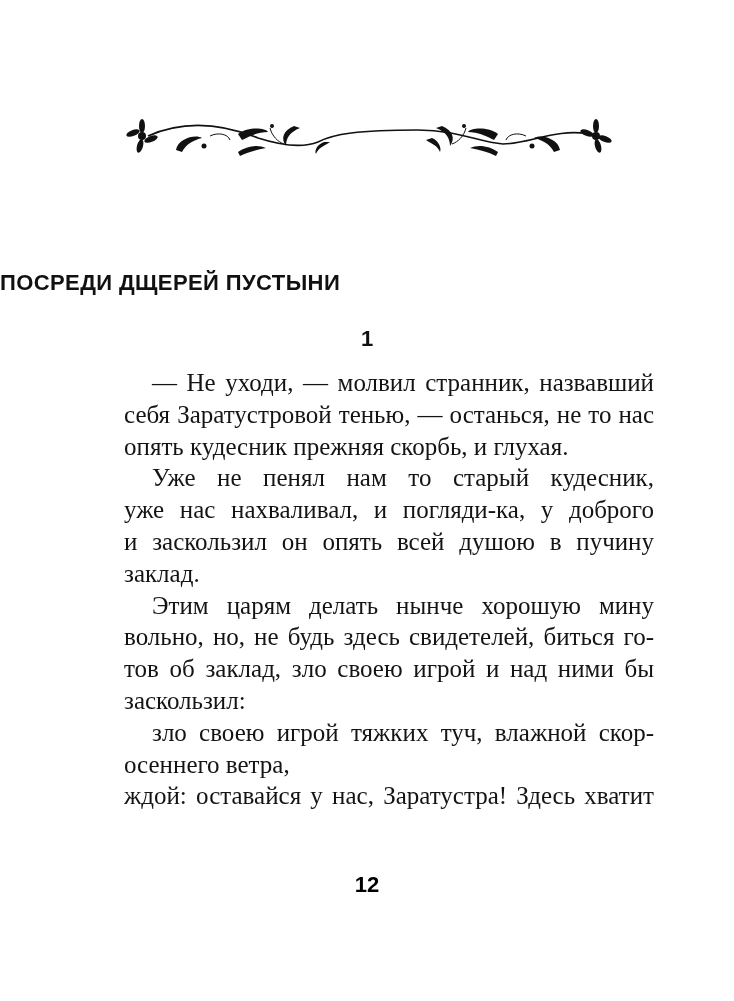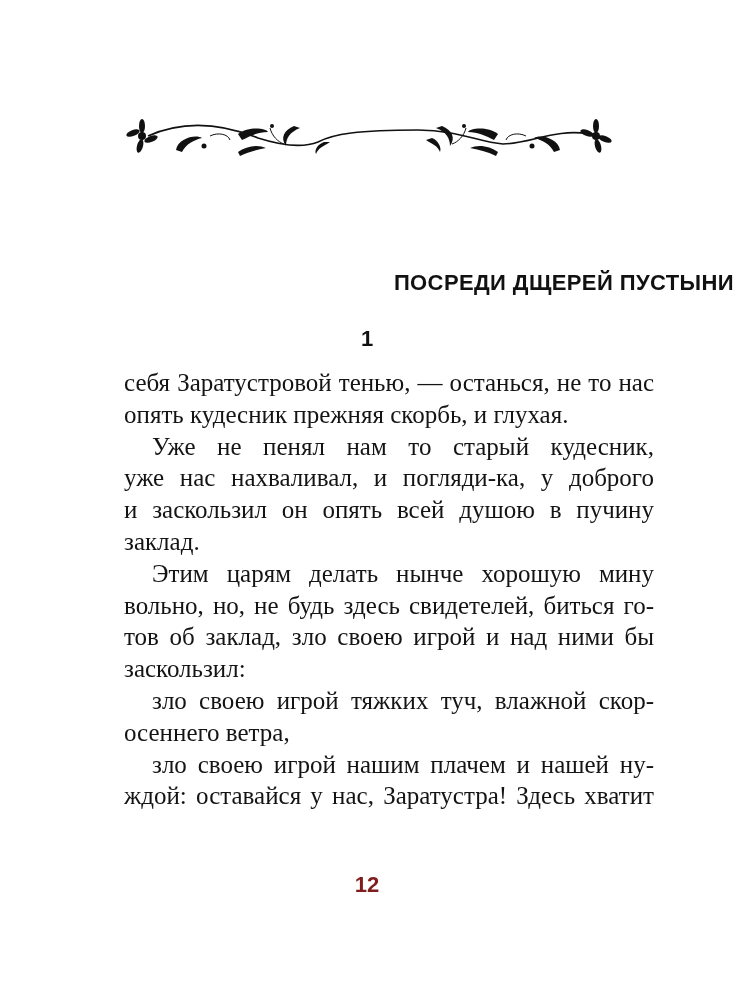--- a/index.html
+++ b/index.html
@@ -2,38 +2,38 @@
 <html><head>
 <meta charset="utf-8">
 <style>
   html, body { margin: 0; padding: 0; }
   body {
     width: 734px; height: 1001px; background: #ffffff; position: relative; overflow: hidden;
     color: #141414;
   }
   .ornament { position: absolute; left: 118px; top: 108px; width: 500px; height: 60px; }
   .title {
-    position: absolute; left: 0; width: 734px; top: 270px; text-align: right;
+    position: absolute; left: 0; width: 734px; top: 270px; text-align: left;
     font-family: "Liberation Sans", sans-serif; font-weight: bold; font-size: 22px; letter-spacing: 0.4px;
     color: #111;
   }
   .chapter {
     position: absolute; left: 0; width: 734px; top: 326px; text-align: center;
     font-family: "Liberation Sans", sans-serif; font-weight: bold; font-size: 22px; color: #111;
   }
   .body-text {
     position: absolute; left: 124px; width: 530px; top: 367px;
     font-family: "Liberation Serif", serif; font-size: 25px; line-height: 31.8px;
   }
   .line { display: block; white-space: nowrap; text-align: justify; text-align-last: justify; height: 31.8px; }
   .line.last { text-align-last: left; }
   .line.indent { padding-left: 28px; }
   .page-number {
     position: absolute; left: 0; width: 734px; top: 872px; text-align: center;
-    font-family: "Liberation Sans", sans-serif; font-weight: bold; font-size: 22px; color: #7f1d1d;
+    font-family: "Liberation Sans", sans-serif; font-weight: bold; font-size: 22px; color: #000000;
   }
 </style>
 </head>
 <body>
 
 <svg class="ornament" viewBox="0 0 500 60" xmlns="http://www.w3.org/2000/svg">
   <g fill="#111" stroke="#111">
 
     <path d="M30 28 C 70 10, 110 18, 140 30 C 165 38, 185 40, 200 34 C 215 26, 240 22, 300 22 C 340 22, 360 34, 385 36 C 410 36, 440 20, 470 26" fill="none" stroke-width="1.6"></path>
 
@@ -72,29 +72,29 @@
     <circle cx="346" cy="18" r="2" stroke="none"></circle>
     <path d="M324 18 C 334 22, 338 30, 332 38 C 332 30, 328 24, 318 20 Z" stroke="none"></path>
     <path d="M314 30 C 320 32, 324 40, 322 44 C 320 38, 314 36, 308 32 Z" stroke="none"></path>
   </g>
 </svg>
 
 <div class="title">ПОСРЕДИ ДЩЕРЕЙ ПУСТЫНИ</div>
 <div class="chapter">1</div>
 
 <div class="body-text" id="body-text">
+    <span class="line indent">— Не уходи, — молвил странник, назвавший</span>
     <span class="line">себя Заратустровой тенью, — останься, не то нас</span>
     <span class="line last">опять кудесник прежняя скорбь, и глухая.</span>
     <span class="line indent">Уже не пенял нам то старый кудесник,</span>
     <span class="line">уже нас нахваливал, и погляди-ка, у доброго</span>
     <span class="line">и заскользил он опять всей душою в пучину</span>
     <span class="line last">заклад.</span>
     <span class="line indent">Этим царям делать нынче хорошую мину</span>
     <span class="line">вольно, но, не будь здесь свидетелей, биться го-</span>
     <span class="line">тов об заклад, зло своею игрой и над ними бы</span>
     <span class="line last">заскользил:</span>
     <span class="line indent">зло своею игрой тяжких туч, влажной скор-</span>
     <span class="line last">осеннего ветра,</span>
-    <span class="line indent">зло своею игрой нашим плачем и нашей ну-</span>
     <span class="line">ждой: оставайся у нас, Заратустра! Здесь хватит</span>
   </div>
 
 <div class="page-number">12</div>
 
 </body></html>

